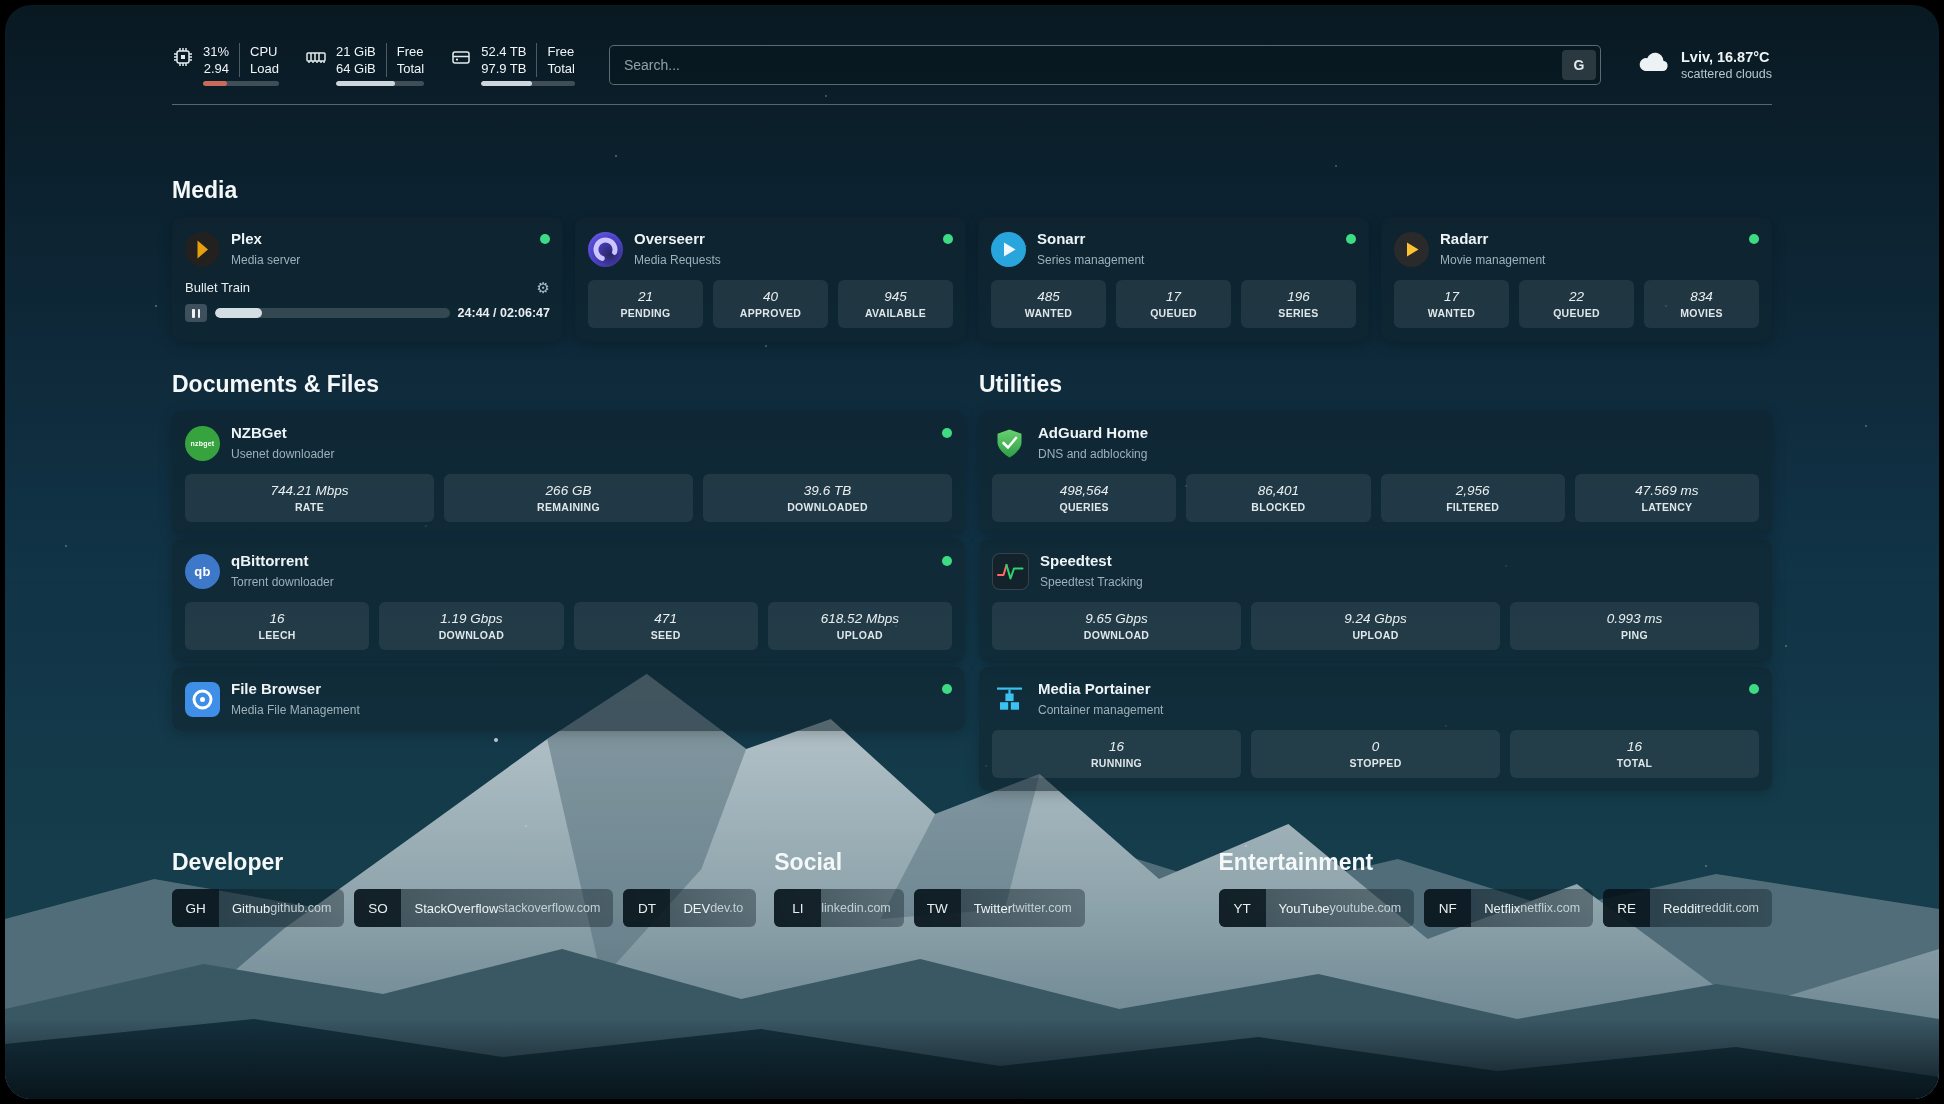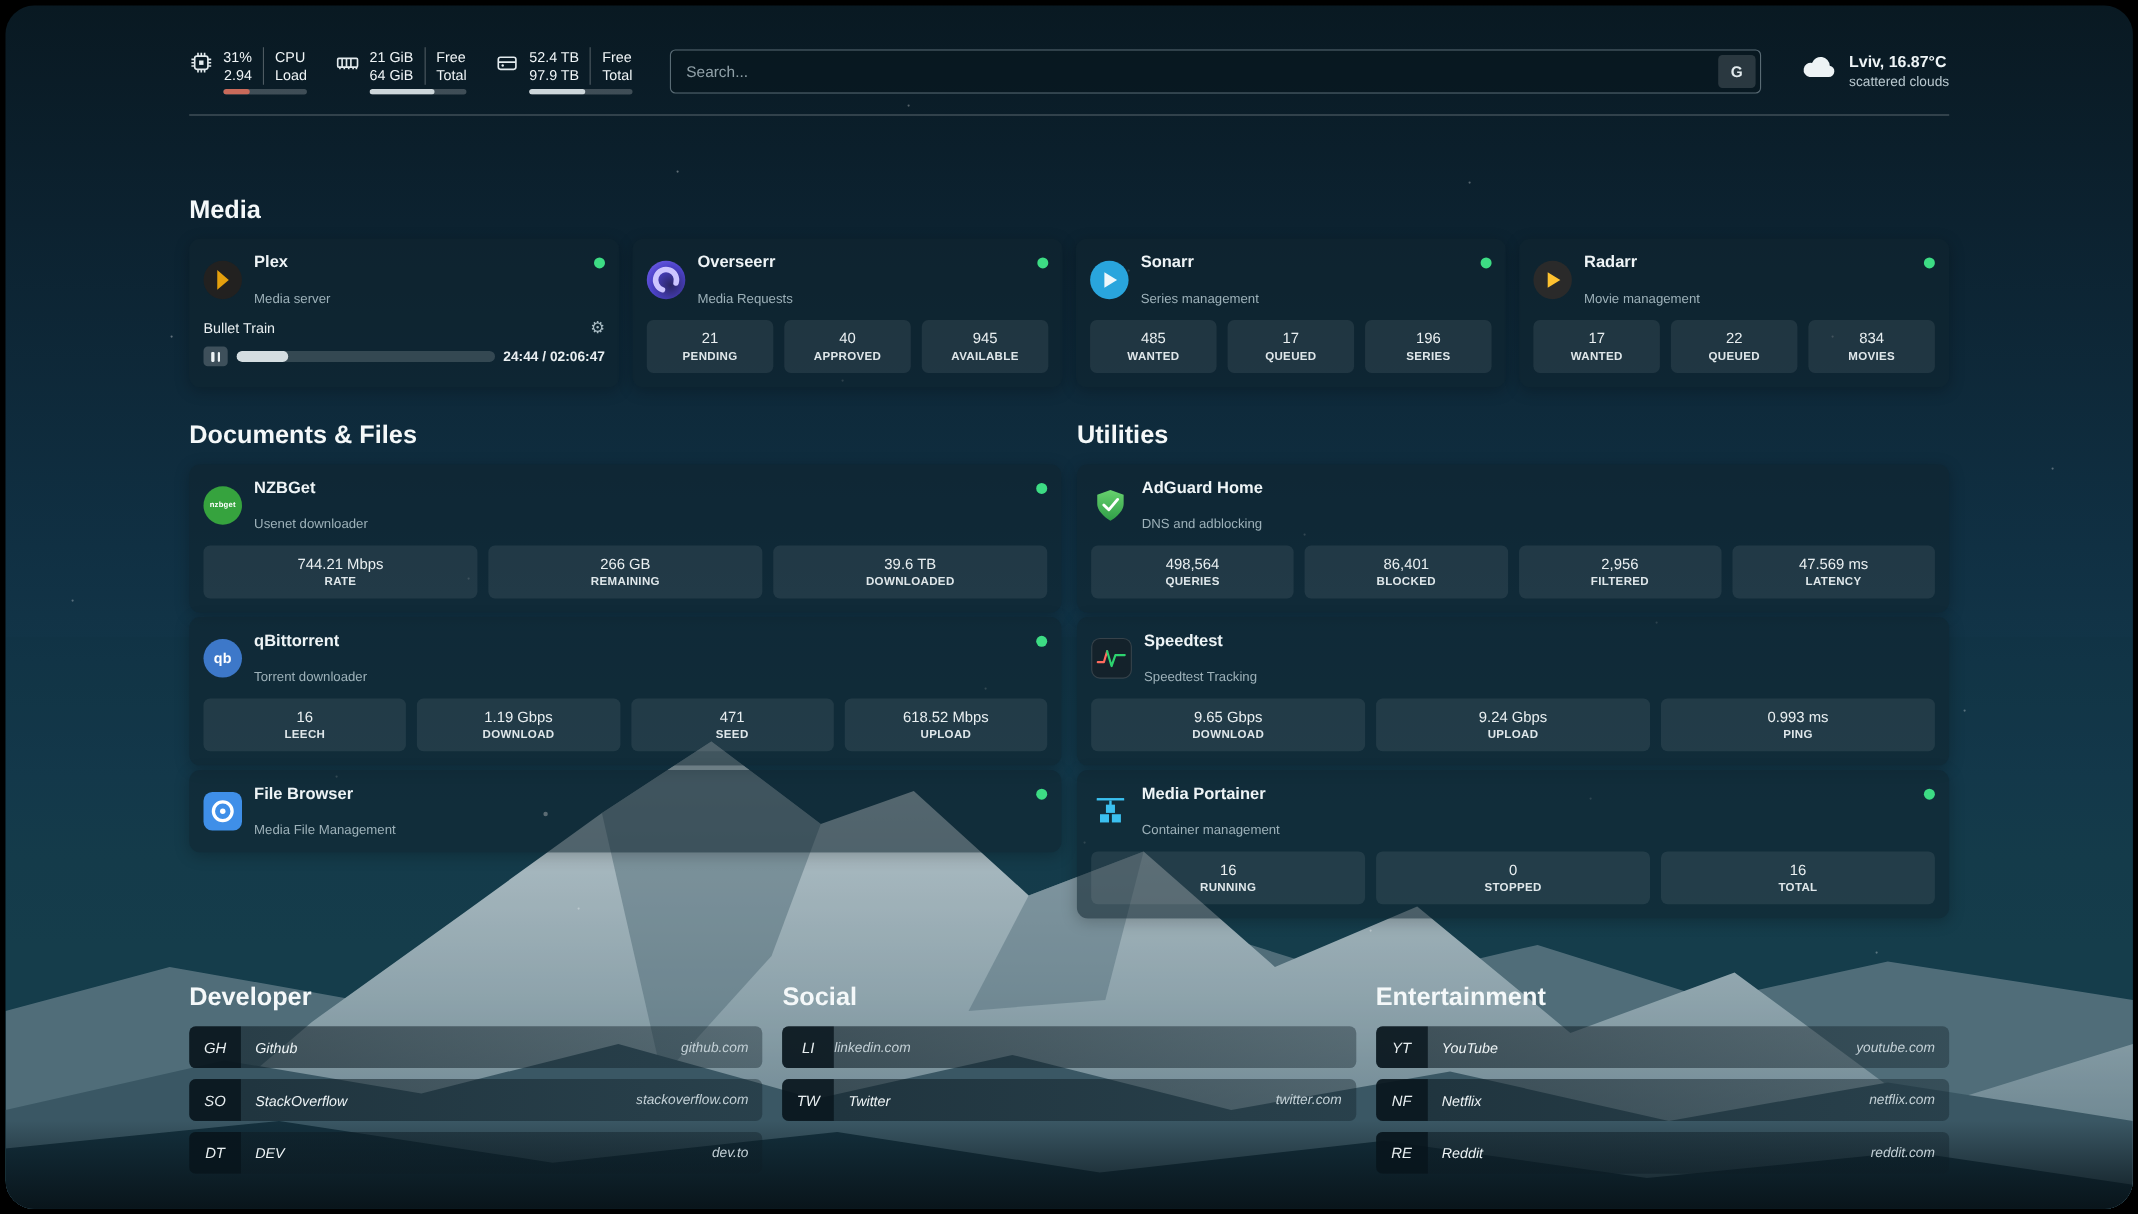--- a/index.html
+++ b/index.html
@@ -44,26 +44,26 @@
   
   .sec-title{font-size:23px;font-weight:700;color:#f4f8f9;margin:0 0 13px;}
   .sec-media{margin-top:72px;}
   .grid4{display:grid;grid-template-columns:repeat(4,1fr);gap:12px;align-items:stretch;}
   .two-col{display:grid;grid-template-columns:1fr 1fr;gap:14px;margin-top:30px;align-items:start;}
   .stack{display:flex;flex-direction:column;gap:4px;}
   .card{background:rgba(16,36,47,.58);border-radius:10px;padding:13px;box-shadow:0 3px 14px rgba(0,0,0,.22);
     display:flex;flex-direction:column;}
   .card-head{display:flex;align-items:center;gap:11px;}
   .svc-name{font-size:15px;font-weight:600;color:#eef4f6;line-height:18px;}
-  .svc-sub{font-size:12px;color:#9db1b9;line-height:15px;margin-top:16px;}
+  .svc-sub{font-size:12px;color:#9db1b9;line-height:15px;margin-top:5px;}
   .dot{width:10px;height:10px;border-radius:50%;background:#3ddc84;margin-left:auto;align-self:flex-start;margin-top:4px;flex:0 0 auto;}
   .stats{display:grid;grid-auto-flow:column;grid-auto-columns:1fr;gap:10px;margin-top:12px;}
   .tile{background:rgba(255,255,255,.08);border-radius:6px;height:48px;display:flex;flex-direction:column;
     align-items:center;justify-content:center;gap:3px;}
-  .tile-v{font-size:13.5px;color:#e9eff1;}
+  .tile-v{font-size:13.5px;color:#e9eff1;font-style:italic;}
   .tile-l{font-size:10.5px;font-weight:700;letter-spacing:.3px;color:#dfe7ea;}
 
   
   .now-row{display:flex;align-items:center;margin-top:12px;}
   .now-title{font-size:13px;color:#e9eff1;}
   .gear{margin-left:auto;color:#a9bcc4;font-size:15px;line-height:15px;cursor:pointer;}
   .player-row{display:flex;align-items:center;gap:8px;margin-top:9px;}
   .pause-btn{width:22px;height:18px;border-radius:4px;background:rgba(255,255,255,.2);display:flex;gap:3px;
     align-items:center;justify-content:center;cursor:pointer;flex:0 0 auto;}
   .pause-btn i{display:block;width:2.5px;height:9px;background:#eef4f6;border-radius:1px;}
@@ -84,21 +84,21 @@
   .i-radarr{background:#2a2a2a;}
   .i-nzbget{background:#36a33e;}
   .i-qb{background:#3d78c9;}
   .i-fb{background:#3f8fe8;}
   .i-adguard{background:transparent;}
   .i-speedtest{background:#14222b;border:1px solid rgba(255,255,255,.15);}
   .i-portainer{background:transparent;}
 
   
   .bm-grid{display:grid;grid-template-columns:1fr 1fr 1fr;gap:18px;margin-top:58px;}
-  .bm-rows{display:flex;flex-direction:column;gap:10px;font-style:italic;}
+  .bm-rows{display:flex;flex-direction:row;gap:10px;}
   .bm-row{display:flex;align-items:stretch;height:38px;border-radius:6px;overflow:hidden;cursor:pointer;
     background:linear-gradient(90deg,rgba(13,28,36,.6),rgba(13,28,36,.38));}
   .bm-abbr{width:47px;background:rgba(8,20,27,.8);display:flex;align-items:center;justify-content:center;
     font-size:13.5px;color:#e9eff1;flex:0 0 auto;}
   .bm-name{flex:1;display:flex;align-items:center;padding-left:13px;font-size:13px;color:#eef4f6;}
   .bm-url{display:flex;align-items:center;padding-right:13px;font-size:12.5px;color:#c3d0d6;}
 </style>
 </head>
 <body>
 

